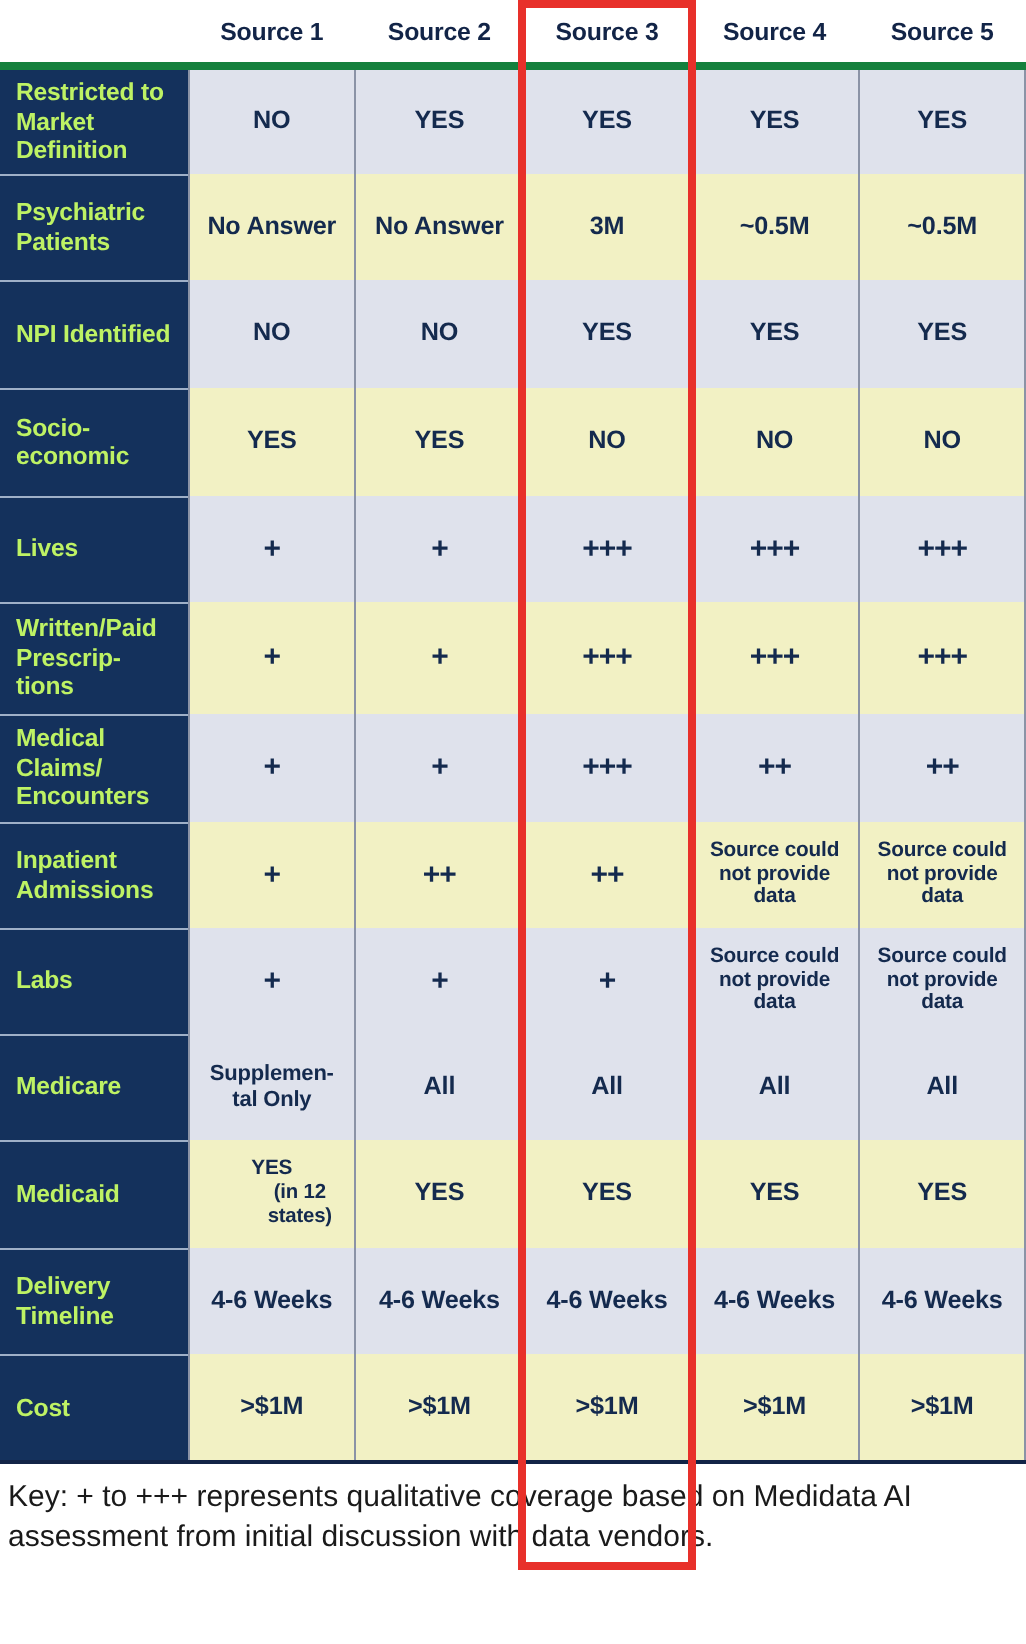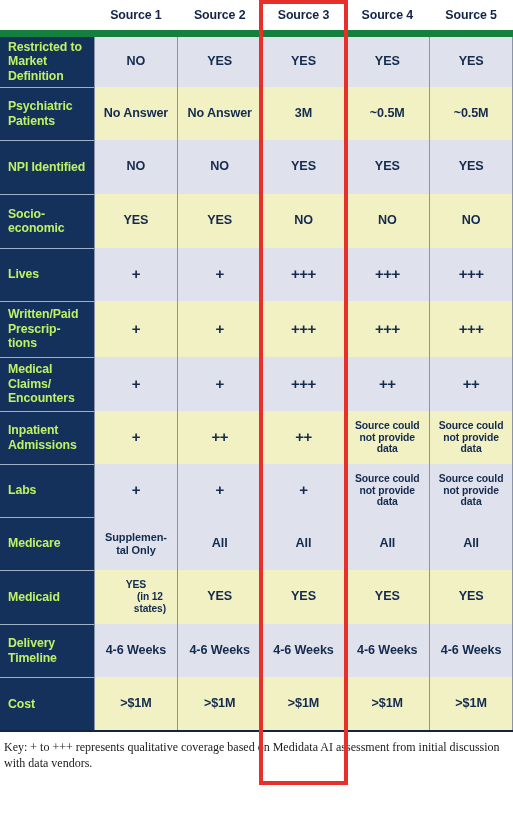--- a/index.html
+++ b/index.html
@@ -32,21 +32,21 @@
     background: #ffffff;
     color: #122447;
     font-size: 12.4px;
     font-weight: bold;
     text-align: center;
     vertical-align: middle;
     border: none;
     letter-spacing: -0.1px;
   }
   thead th.corner { background: #ffffff; }
-  thead tr { border-bottom: 7px solid #15803d; }
+  thead tr { border-bottom: 4px solid #15803d; }
 
   tbody th.rowlabel {
     background: #14315c;
     color: #bef264;
     font-size: 12.3px;
     font-weight: bold;
     text-align: left;
     vertical-align: middle;
     padding: 3px 0 3px 8px;
     line-height: 1.18;
@@ -98,24 +98,24 @@
     position: absolute;
     border: 4px solid #e8302a;
     pointer-events: none;
     z-index: 5;
     background: transparent;
   }
 
   
   .footer-key {
     padding: 7px 6px 0 4px;
-    font-size: 12px;
+    font-size: 15px;
     line-height: 1.34;
     color: #1a1a1a;
-    font-family: Liberation Serif, serif;
+    font-family: Liberation Sans, sans-serif;
   }
 </style>
 </head>
 <body>
 
 <div id="root">
 
   <div class="table-wrap">
     <table class="cmp">
       <colgroup>

